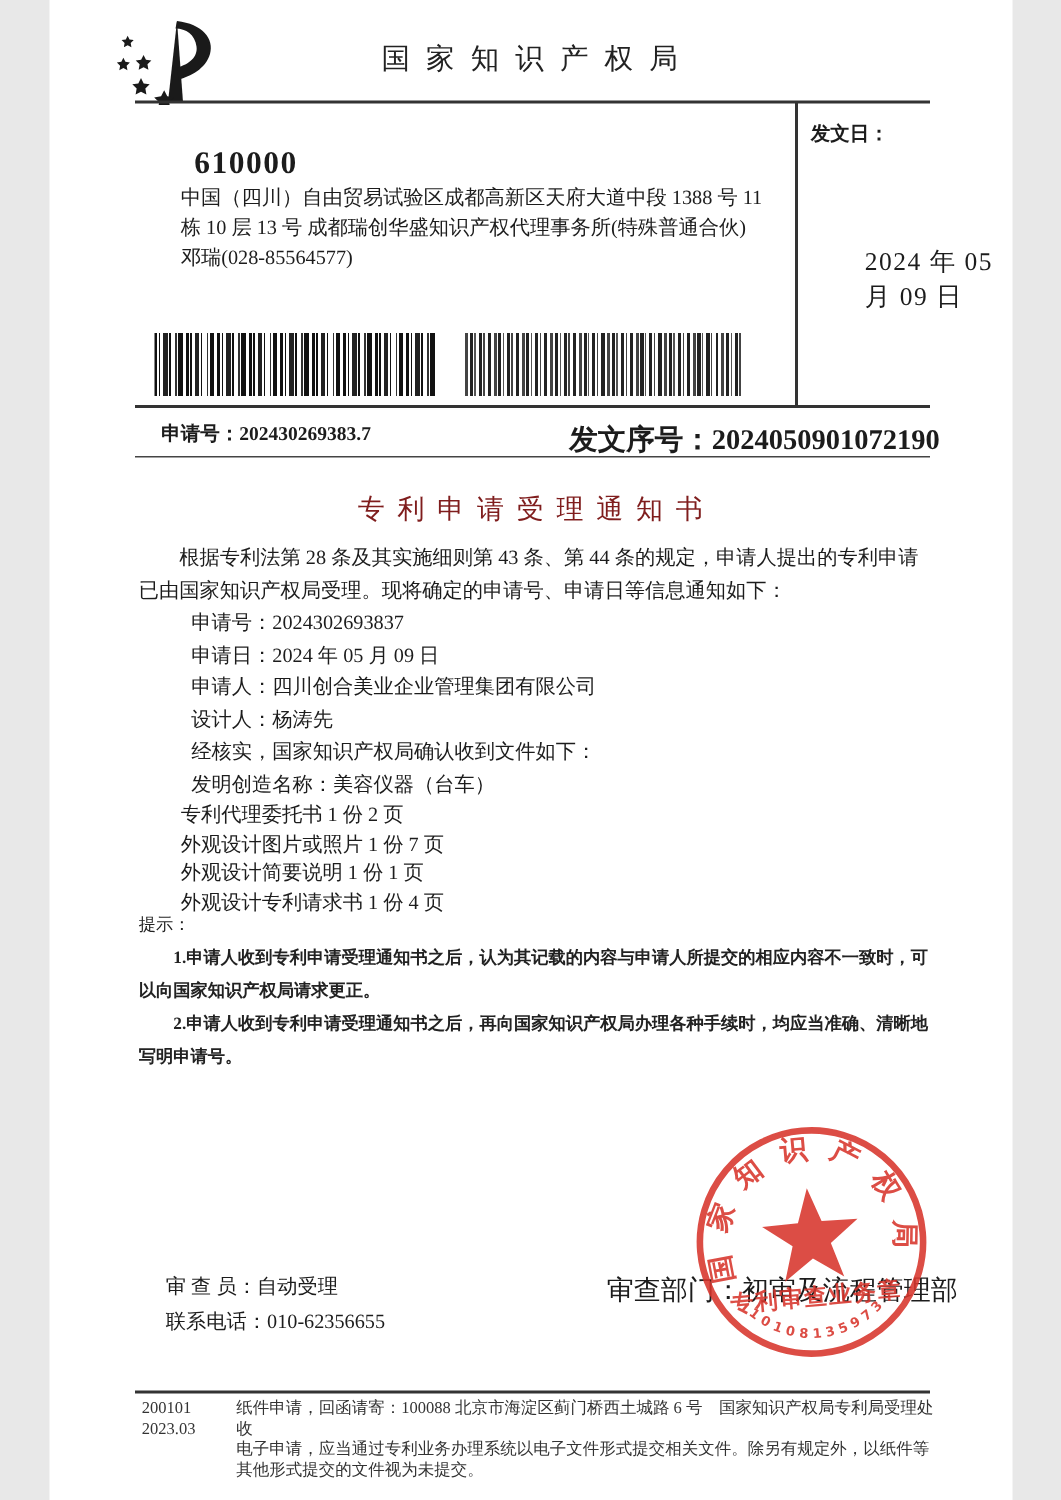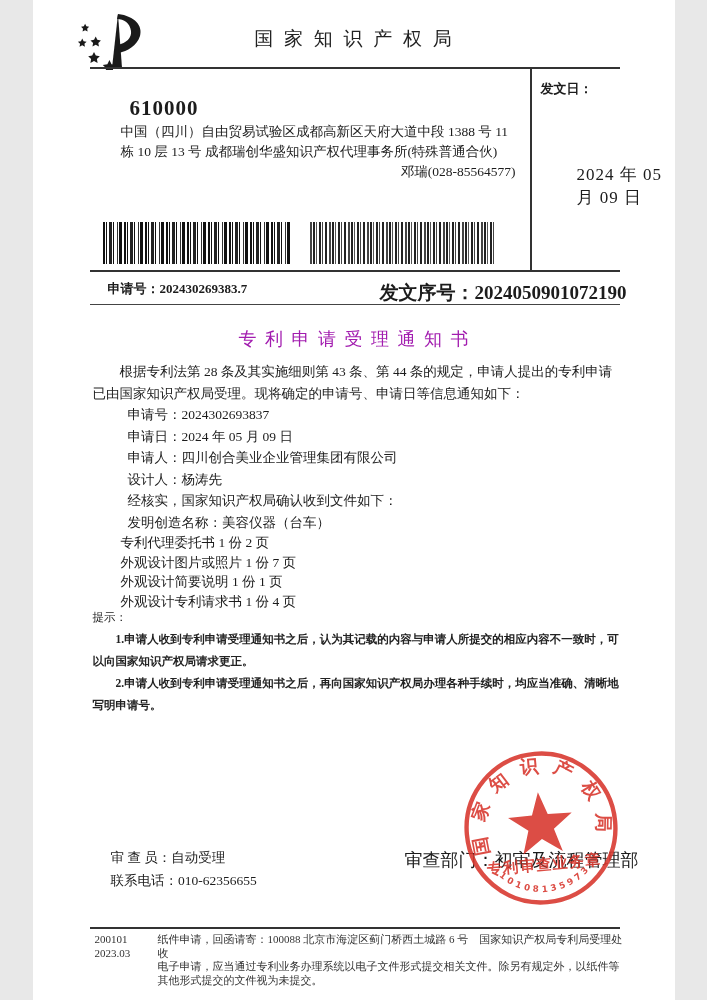--- a/index.html
+++ b/index.html
@@ -23,38 +23,38 @@
   .rule-2{top:270px;height:2px;}
   .rule-3{top:304px;height:1px;background:#444;}
   .rule-footer{top:927px;height:2px;}
   .vline{position:absolute;left:497px;top:68px;width:2px;height:203px;background:#333;}
   
   .dispatch-label{position:absolute;left:508px;top:80px;font-size:13px;font-weight:bold;}
   .dispatch-date{position:absolute;left:504px;top:163px;font-size:17px;letter-spacing:1px;margin-left:40px;}
   
   .postal{position:absolute;left:97px;top:96px;font-size:21px;font-weight:bold;letter-spacing:1px;}
   .addr{position:absolute;left:88px;top:122px;width:395px;font-size:13.5px;line-height:20px;}
-  .addr-contact{text-align:right;}
+  .addr-contact{text-align:left;}
   
   .barcode{position:absolute;top:222px;height:42px;}
   .bc1{left:70px;width:187px;
     background:repeating-linear-gradient(90deg,
       #111 0 2px,#fff 2px 3px,#111 3px 4px,#fff 4px 6px,#222 6px 9px,#fff 9px 10px,
       #111 10px 11px,#fff 11px 14px,#333 14px 15px,#fff 15px 16px,#111 16px 19px,#fff 19px 21px);}
   .bc2{left:277px;width:184px;
     background:repeating-linear-gradient(90deg,
       #444 0 2px,#fff 2px 3px,#222 3px 5px,#fff 5px 6px,#555 6px 7px,#fff 7px 9px,
       #222 9px 11px,#fff 11px 12px,#444 12px 13px,#fff 13px 15px,#222 15px 17px,#fff 17px 19px);}
   
   .ref-appno{position:absolute;left:75px;top:280px;font-size:13px;font-weight:bold;}
   .ref-dispno{position:absolute;left:347px;top:280px;font-size:19px;font-weight:bold;}
   
   .doc-title{
     position:absolute;left:57px;right:55px;top:327px;
-    text-align:center;font-size:18px;letter-spacing:2px;color:#a21caf;
+    text-align:center;font-size:18px;letter-spacing:2px;color:#7f1d1d;
   }
   
   .body-block{position:absolute;left:60px;right:60px;top:361px;font-size:13.5px;line-height:21.5px;}
   .intro{text-indent:2em;margin:0;}
   .field-line{padding-left:35px;}
   .doc-line{padding-left:28px;line-height:19.5px;}
   
   .notes{position:absolute;left:60px;right:46px;top:606px;font-size:11.5px;line-height:22px;color:#222;}
   .note-item{text-indent:2em;margin:0;font-weight:bold;}
   

